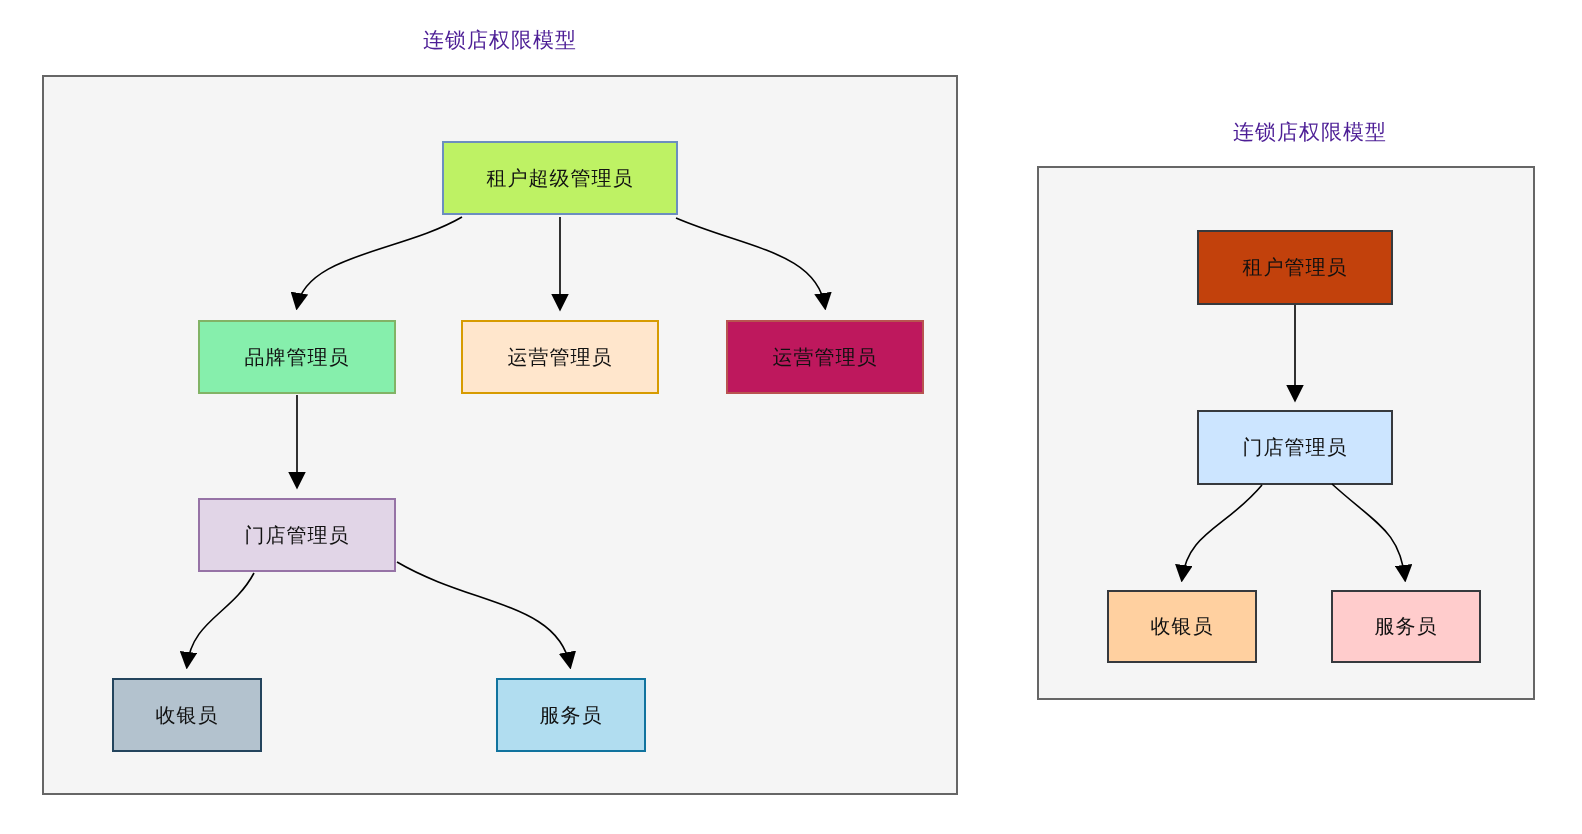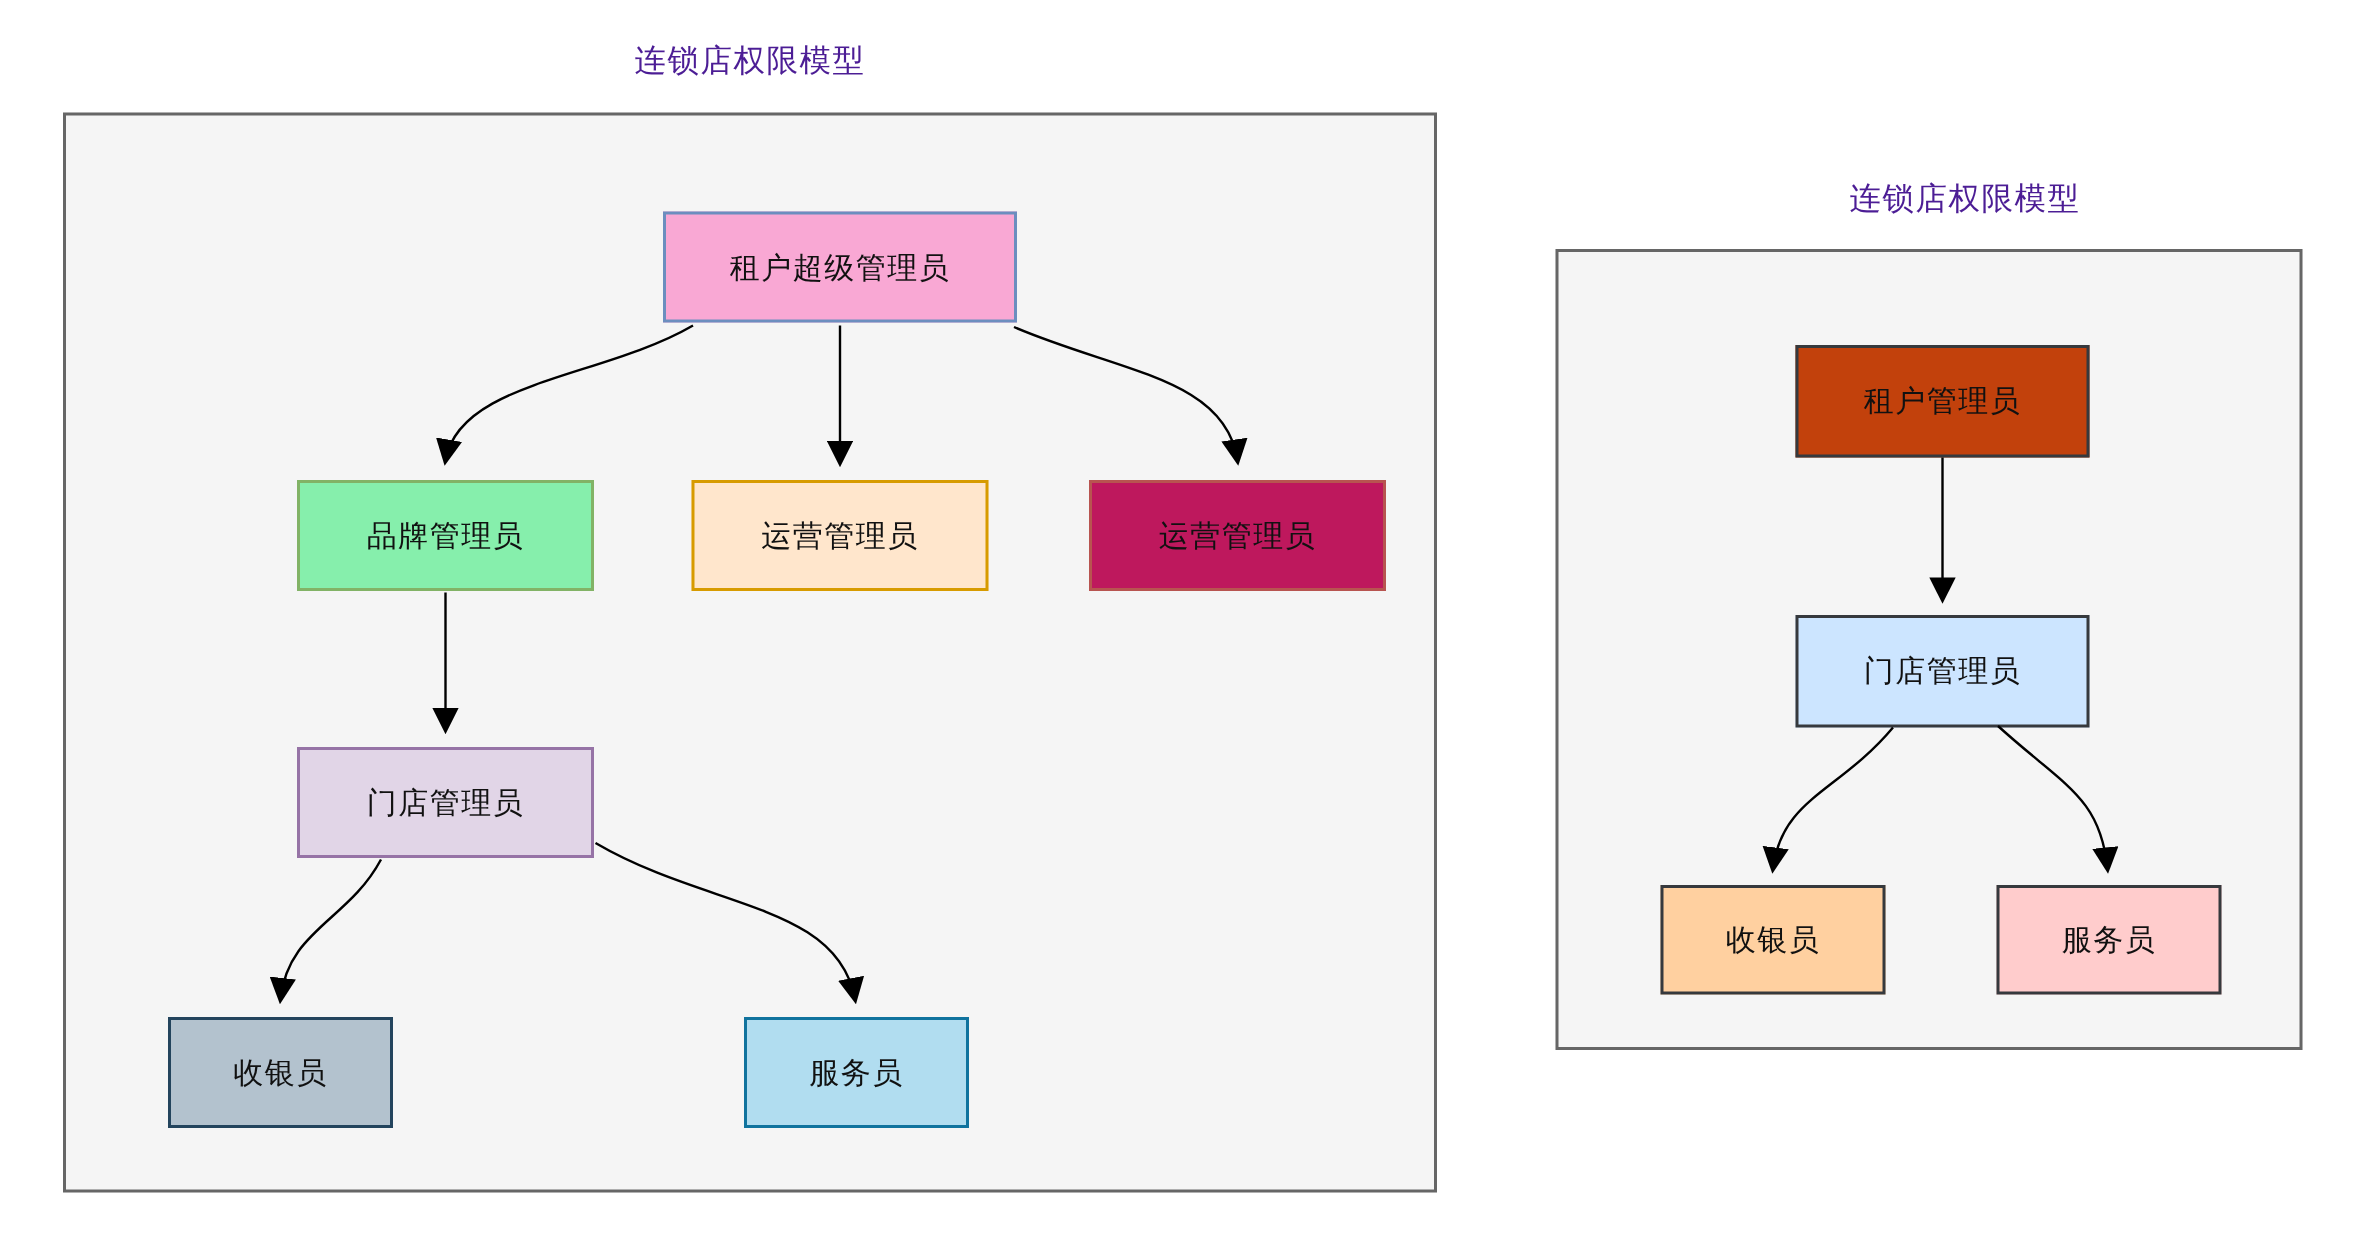--- a/index.html
+++ b/index.html
@@ -56,21 +56,21 @@
 </style>
 </head>
 <body>
 
 <div class="canvas">
 
   <div class="diagram-title" style="left:42px; top:26px; width:916px;">连锁店权限模型</div>
 
   <div class="container-box" style="left:42px; top:75px; width:916px; height:720px;"></div>
 
-  <div class="node" style="left: 442px; top: 141px; width: 236px; height: 74px; background-color: #f9a8d4; border-color: rgb(108, 142, 191);">
+  <div class="node" style="left: 442px; top: 141px; width: 236px; height: 74px; background-color: #bef264; border-color: rgb(108, 142, 191);">
     <span class="node-label">租户超级管理员</span>
   </div>
 
   <div class="node" style="left: 198px; top: 320px; width: 198px; height: 74px; background-color: #86efac; border-color: rgb(130, 179, 102);">
     <span class="node-label">品牌管理员</span>
   </div>
 
   <div class="node" style="left: 461px; top: 320px; width: 198px; height: 74px; background-color: rgb(255, 230, 204); border-color: rgb(215, 155, 0);">
     <span class="node-label">运营管理员</span>
   </div>

